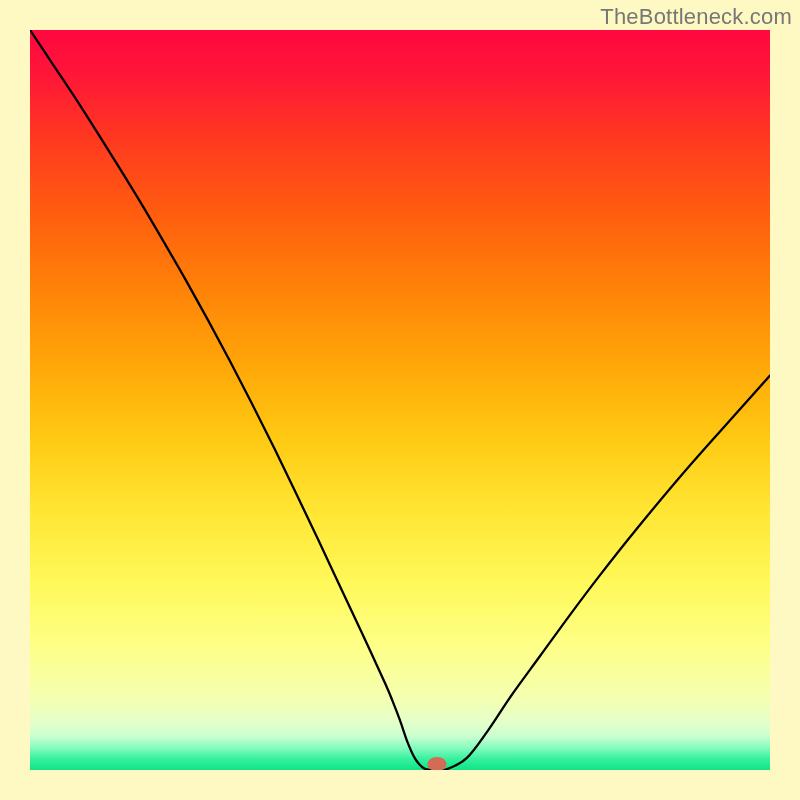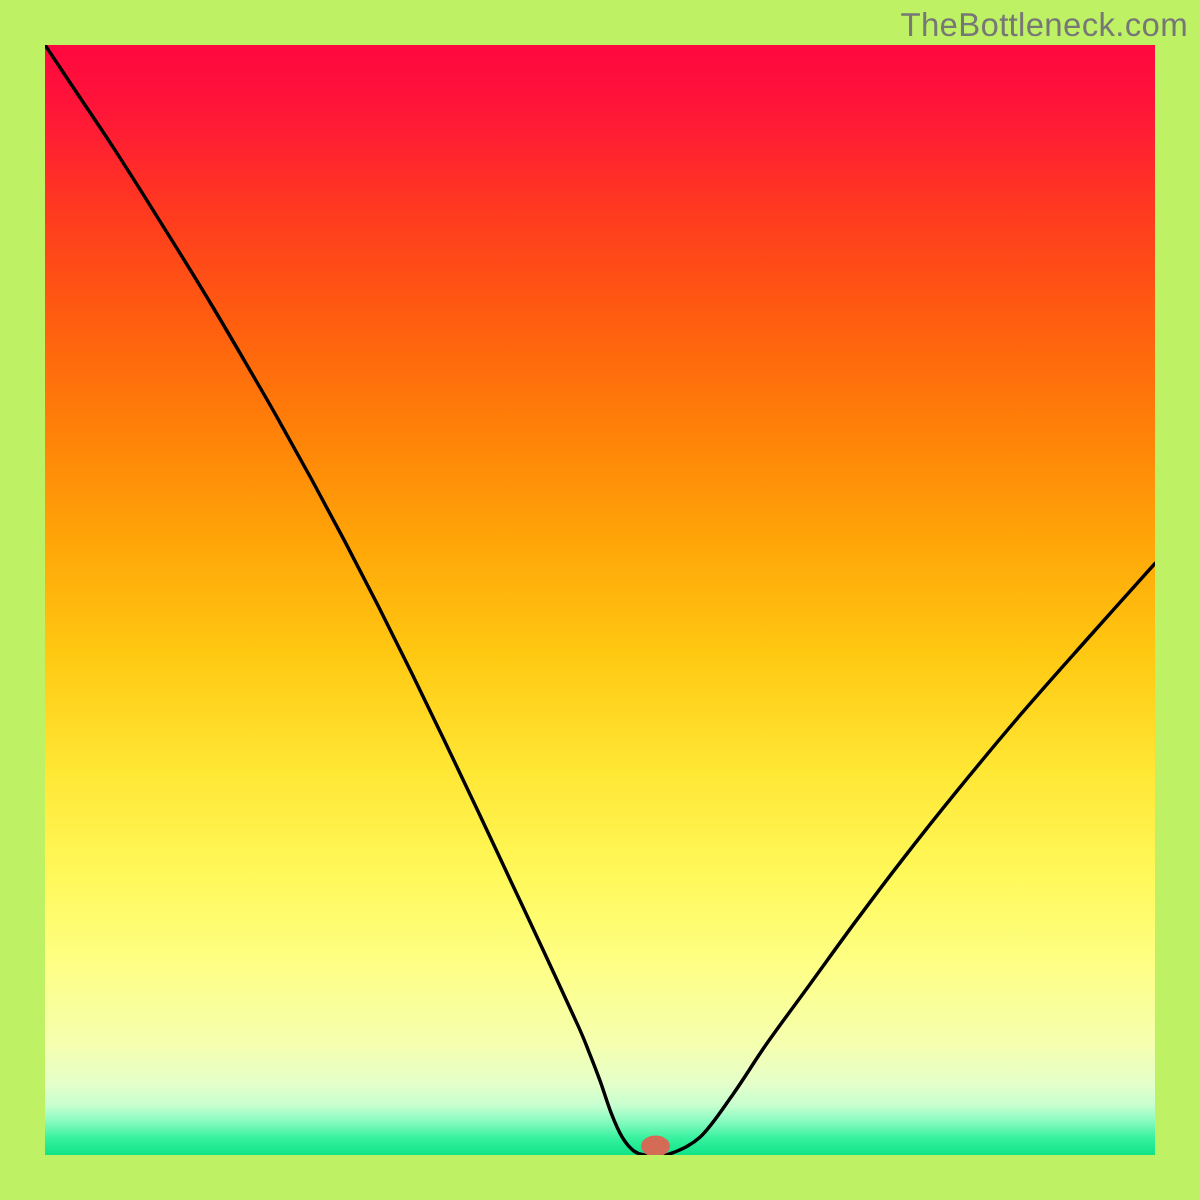--- a/index.html
+++ b/index.html
@@ -10,21 +10,21 @@
     background: #000;
     overflow: hidden;
     font-family: Arial, Helvetica, sans-serif;
   }
   .frame {
     position: absolute;
     top: 0;
     left: 0;
     width: 800px;
     height: 800px;
-    background: #bef264;
+    background: #fef9c3;
   }
   .plot {
     position: absolute;
     top: 30px;
     left: 30px;
     width: 740px;
     height: 740px;
   }
   .watermark {
     position: absolute;

